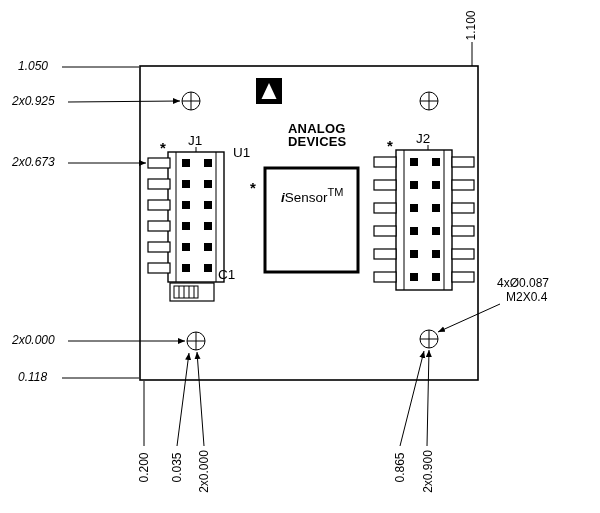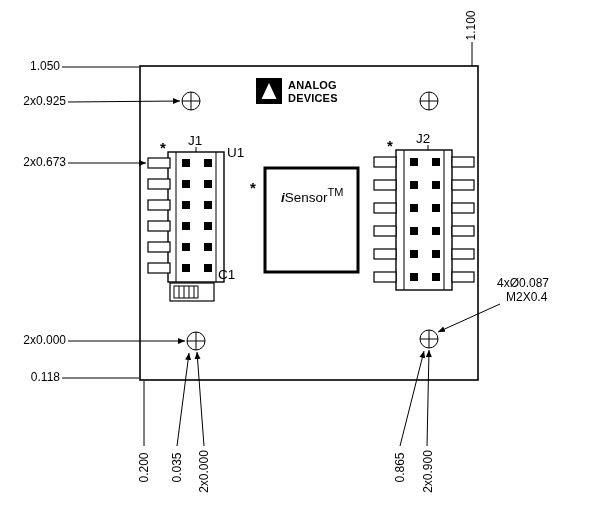--- a/index.html
+++ b/index.html
@@ -6,26 +6,26 @@
   .canvas{position:relative;width:600px;height:513px;background:#ffffff;
           font-family:"Liberation Sans",sans-serif;color:#000;overflow:hidden;}
   svg{position:absolute;left:0;top:0;}
   .dim{stroke:#000;stroke-width:1;fill:none;}
   .thick{stroke:#000;stroke-width:1.6;fill:none;}
   .body{stroke:#000;stroke-width:1.4;fill:#fff;}
   .rail{stroke:#000;stroke-width:1;fill:none;}
   .pad{fill:#fff;stroke:#000;stroke-width:1.2;}
   .sq{fill:#000;}
   .lbl{position:absolute;font-size:12px;line-height:13px;color:#000;white-space:nowrap;}
-  .right{text-align:right;}
+  .right{text-align:left;font-style:italic;}
   .center{text-align:center;}
   .rot{transform:rotate(-90deg);transform-origin:center;}
   .ref{font-size:13.5px;}
   .star{font-size:15px;font-weight:bold;}
-  .logo-text{position:absolute;font-size:11px;font-weight:bold;line-height:12.5px;letter-spacing:.2px;}
+  .logo-text{position:absolute;font-size:13px;font-weight:bold;line-height:12.5px;letter-spacing:.2px;margin-top:44px;}
   .chipname{position:absolute;font-size:13.5px;}
   .chipname .it{font-style:italic;font-weight:bold;}
   .chipname sup{font-size:11px;}
 </style>
 </head>
 <body>
 
 <div class="canvas">
 
   <svg width="600" height="513" viewBox="0 0 600 513">
@@ -162,21 +162,21 @@
   <div class="lbl center rot" style="left:155px;top:461px;width:44px;">0.035</div>
   <div class="lbl center rot" style="left:178px;top:465px;width:52px;">2x0.000</div>
   <div class="lbl center rot" style="left:378px;top:461px;width:44px;">0.865</div>
   <div class="lbl center rot" style="left:402px;top:465px;width:52px;">2x0.900</div>
 
   <div class="lbl" style="left:497px;top:277px;">4xØ0.087</div>
   <div class="lbl" style="left:506px;top:291px;text-align:center;">M2X0.4</div>
 
   <div class="lbl ref" style="left:188px;top:134px;">J1</div>
   <div class="lbl ref" style="left:416px;top:132px;">J2</div>
-  <div class="lbl ref" style="left:227px;top:146px;">U1</div>
+  <div class="lbl ref" style="left:233px;top:146px;">U1</div>
   <div class="lbl ref" style="left:218px;top:268px;">C1</div>
 
   <div class="lbl star" style="left:160px;top:141px;">*</div>
   <div class="lbl star" style="left:387px;top:139px;">*</div>
   <div class="lbl star" style="left:250px;top:181px;">*</div>
 
   <div class="logo-text" style="left:288px;top:79px;">ANALOG</div>
   <div class="logo-text" style="left:288px;top:92px;">DEVICES</div>
 
   <div class="chipname" style="left:281px;top:186px;"><span class="it">i</span><span>Sensor</span><sup>TM</sup></div>

